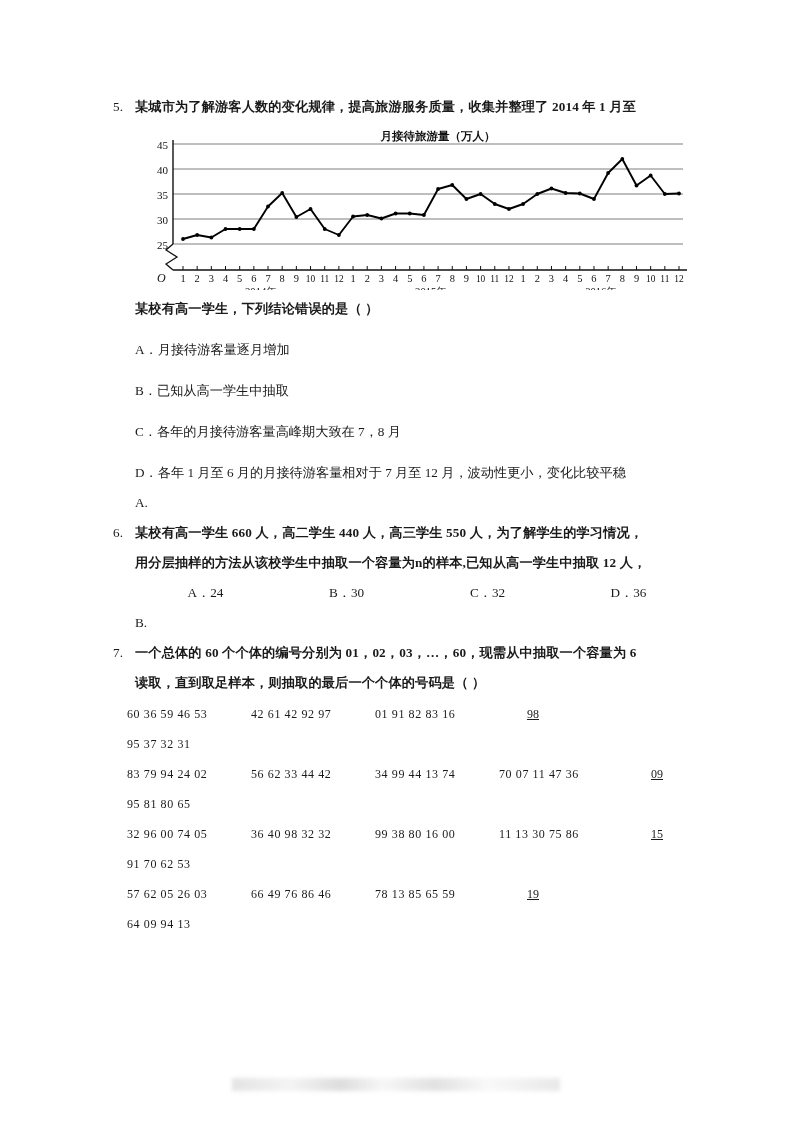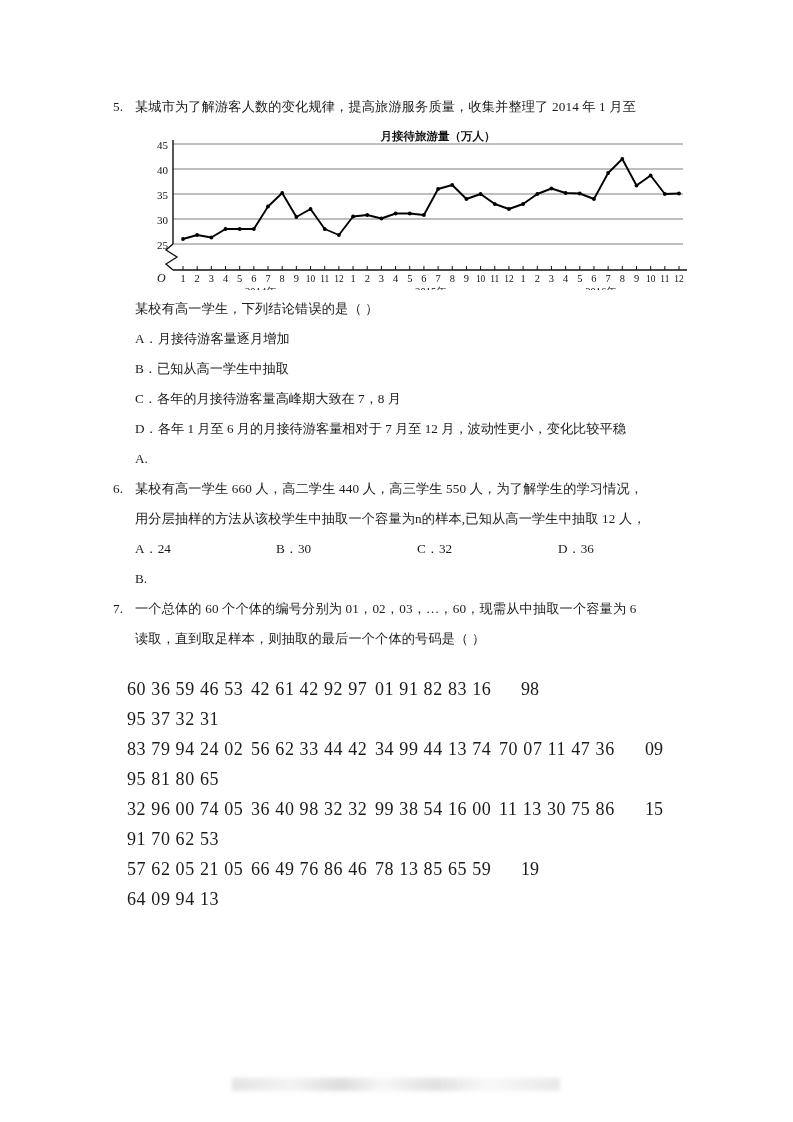--- a/index.html
+++ b/index.html
@@ -32,72 +32,75 @@
     line-height: 30px;
     letter-spacing: 0.15px;
     white-space: nowrap;
   }
   .q-num {
     width: 22px;
     flex: 0 0 22px;
     text-align: left;
     font-size: 13.2px;
   }
-  .q-text { flex: 1 1 auto; }
+  .q-text { flex: 1 1 auto; font-weight: bold; }
   .indent { padding-left: 22px; }
 
   .opt-line {
     font-size: 13.2px;
     line-height: 30px;
     padding-left: 22px;
     white-space: nowrap;
+    margin-top: 11px;
   }
   .ans-line {
     font-size: 13.2px;
     line-height: 30px;
     padding-left: 22px;
   }
 
   .opt-row {
     display: flex;
     font-size: 13.2px;
     line-height: 30px;
     padding-left: 22px;
+    text-align: center;
   }
   .opt-row > span { width: 141px; flex: 0 0 141px; }
 
   
   .chart-wrap {
     position: relative;
     width: 560px;
     height: 160px;
     margin: 8px 0 4px 18px;
   }
   .chart-svg { display: block; }
 
   
   .rnd-table {
-    margin-top: 20px;
-    font-size: 18px;
+    margin-top: 1px;
+    font-size: 12px;
     line-height: 30px;
   }
   .rnd-row {
     display: flex;
     padding-left: 14px;
     white-space: nowrap;
   }
   .rnd-grp {
     width: 124px;
     flex: 0 0 124px;
     letter-spacing: 0.6px;
   }
   .rnd-tail {
     width: 40px;
     flex: 0 0 40px;
     text-align: right;
+    text-decoration: underline;
   }
   .rnd-cont {
     padding-left: 14px;
     letter-spacing: 0.6px;
     white-space: nowrap;
   }
 
   
   .watermark {
     position: absolute;
@@ -309,27 +312,27 @@
           <span class="rnd-grp">83 79 94 24 02</span>
           <span class="rnd-grp">56 62 33 44 42</span>
           <span class="rnd-grp">34 99 44 13 74</span>
           <span class="rnd-grp">70 07 11 47 36</span>
           <span class="rnd-tail">09</span>
         </div>
         <div class="rnd-cont">95 81 80 65</div>
         <div class="rnd-row">
           <span class="rnd-grp">32 96 00 74 05</span>
           <span class="rnd-grp">36 40 98 32 32</span>
-          <span class="rnd-grp">99 38 54 16 00</span>
+          <span class="rnd-grp">99 38 80 16 00</span>
           <span class="rnd-grp">11 13 30 75 86</span>
           <span class="rnd-tail">15</span>
         </div>
         <div class="rnd-cont">91 70 62 53</div>
         <div class="rnd-row">
-          <span class="rnd-grp">57 62 05 21 05</span>
+          <span class="rnd-grp">57 62 05 26 03</span>
           <span class="rnd-grp">66 49 76 86 46</span>
           <span class="rnd-grp">78 13 85 65 59</span>
           <span class="rnd-tail">19</span>
         </div>
         <div class="rnd-cont">64 09 94 13</div>
       </div>
   </div>
 
   <div class="watermark"></div>
 </div>

